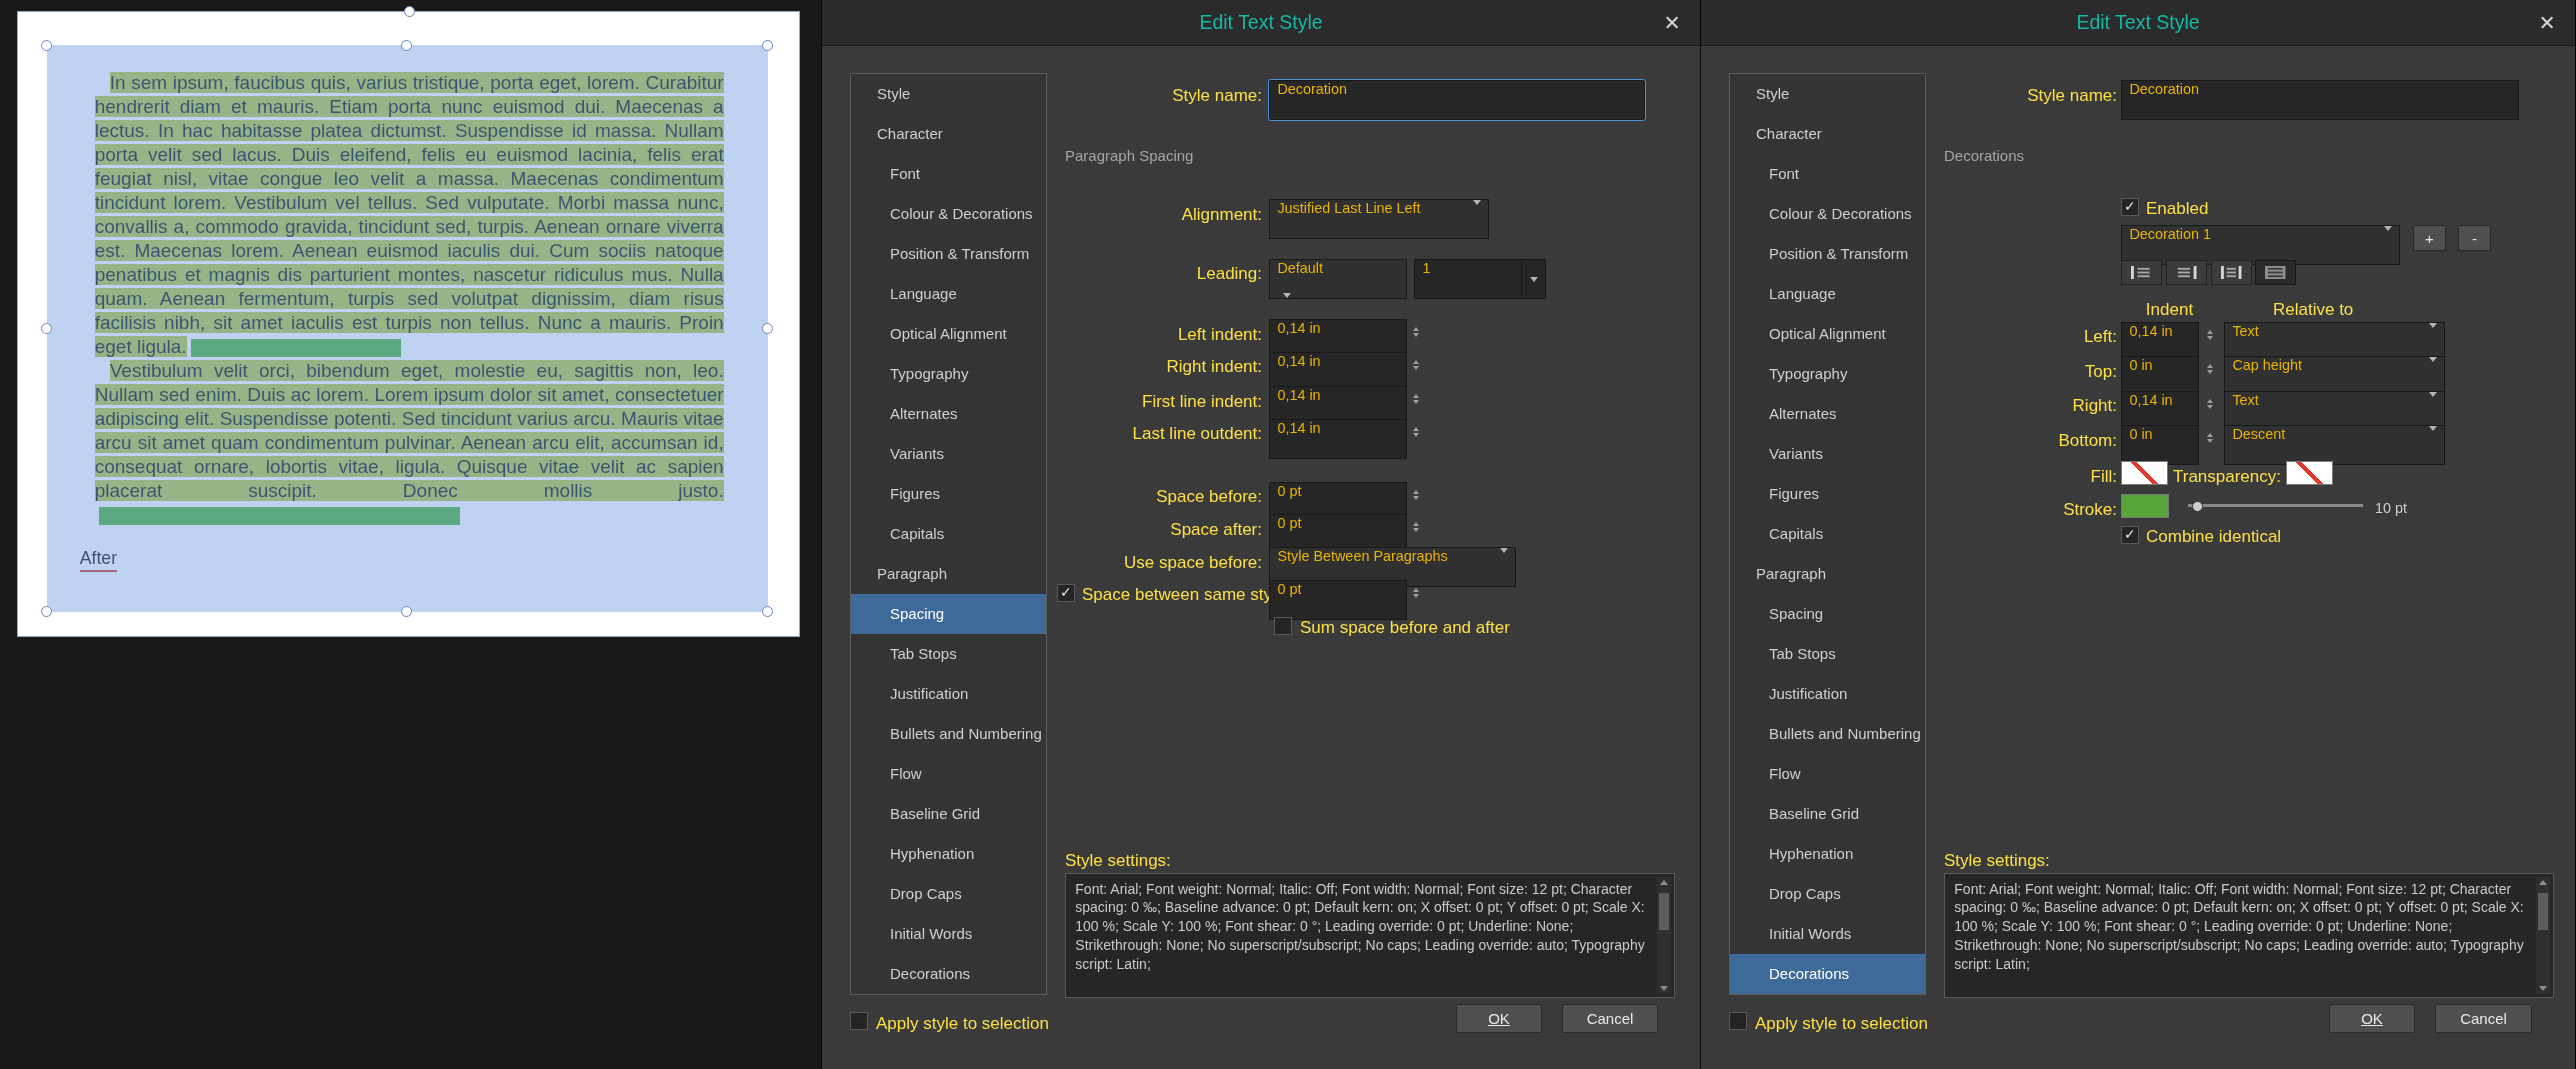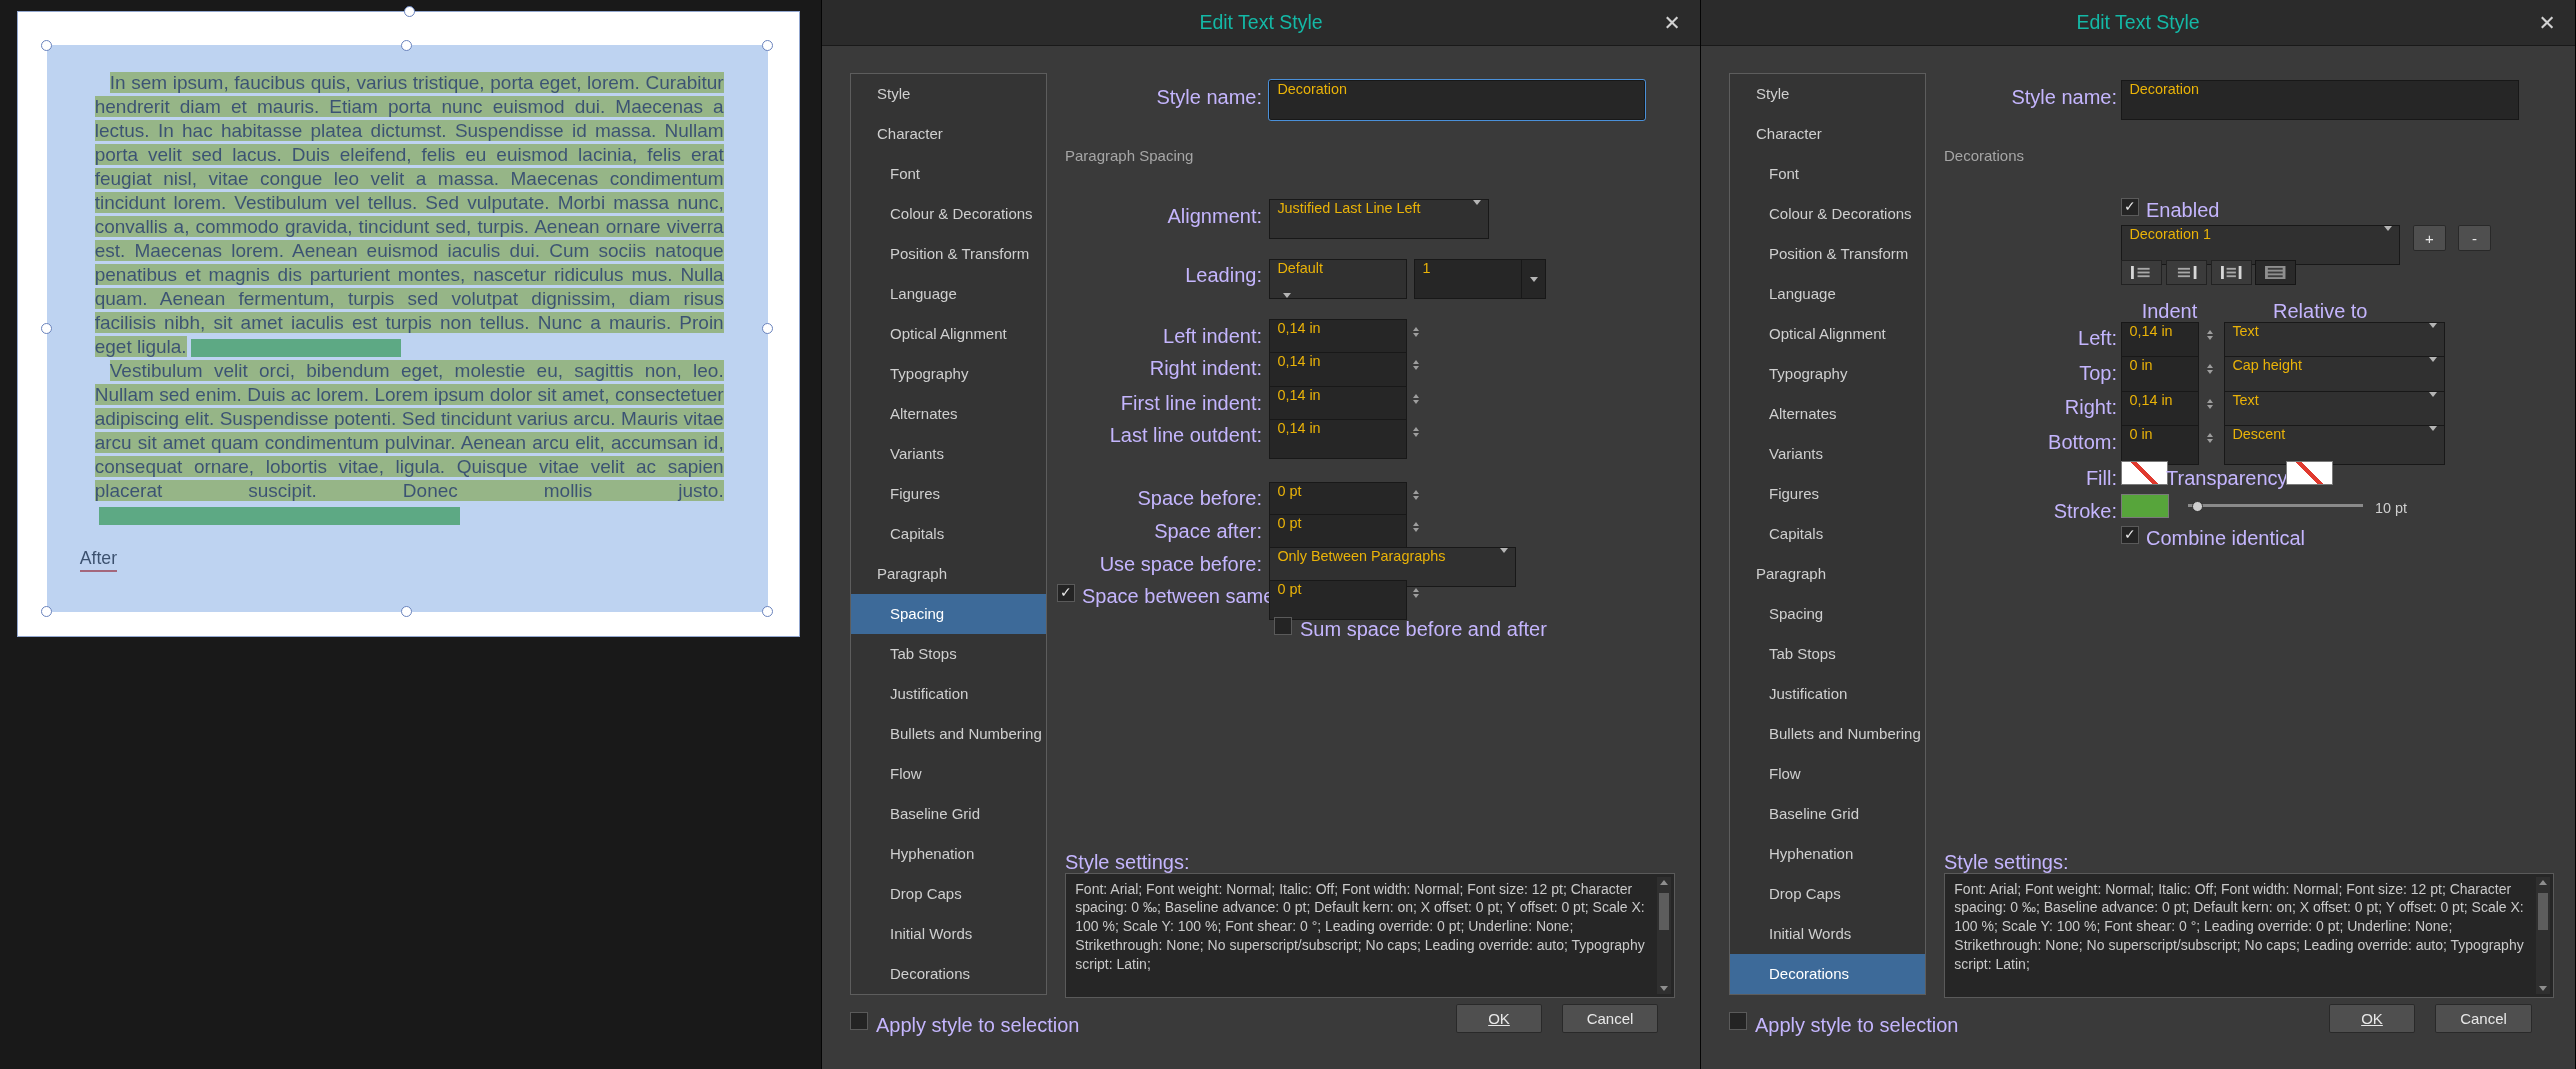--- a/index.html
+++ b/index.html
@@ -28,21 +28,21 @@
   .dlg.mid { width:879px; } .dlg.rightdlg { width:875px; }
   .titlebar { position:absolute; left:0; top:0; right:0; height:46px; background:#2b2b2b; border-bottom:0.9px solid #191919; }
   .title { position:absolute; inset:0; display:flex; align-items:center; justify-content:center; font-size:19.5px; color:#14b8a6; }
   .close { position:absolute; right:9.3px; top:0; height:46px; width:37px; display:flex; align-items:center; justify-content:center; color:#d2d2d2; font-size:20.5px; }
 
   .side-list { position:absolute; left:28px; top:73px; width:197px; height:922px; background:#343434; border:0.9px solid #5d5d5d; overflow:hidden; }
   .side-item { height:40px; line-height:40px; padding-left:26px; font-size:15px; color:#cfcfcf; white-space:nowrap; }
   .side-item.lvl1 { padding-left:39px; }
   .side-item.selected { background:#3d6a99; color:#fff; }
 
-  .lbl { position:absolute; font-size:20px; color:#c4b5fd; text-align:right; white-space:nowrap; }
+  .lbl { position:absolute; font-size:17px; color:#fde047; text-align:right; white-space:nowrap; }
   .lbl-l { text-align:left; }
   .hdr { position:absolute; font-size:15px; color:#a6a6a6; }
 
   .field { position:absolute; height:40px; background:#262626; border:0.9px solid #181818; color:#eab308; font-size:14.4px; display:flex; padding:0 7.4px; white-space:nowrap; overflow:hidden; }
   .field.focused { outline:1.9px solid #4a90d9; border-radius:1.9px; }
   .select { justify-content:space-between; background:#303030; }
   .tri { width:0; height:0; border-left:4.7px solid transparent; border-right:4.7px solid transparent; border-top:5.6px solid #b5b5b5; flex:none; margin-left:5.6px; }
   .combo { padding:0; }
   .combo .cval { flex:1; padding:0 7.4px; }
   .combo .carr { width:24px; height:100%; border-left:0.9px solid #181818; display:flex; align-items:center; justify-content:center; }
@@ -204,21 +204,21 @@
     <div class="field" style="left:447px; top:514px; width:138px;">
         <span>0 pt</span>
       </div>
     <div class="spin" style="left:586px; top:514px;">
         <span class="up"></span>
         <span class="dn"></span>
       </div>
 
     <div class="lbl" style="left:233px; top:553px; width:207px;">Use space before:</div>
     <div class="field select" style="left:447px; top:547px; width:247px;">
-        <span>Only Between Paragraphs</span>
+        <span>Style Between Paragraphs</span>
         <span class="tri"></span>
       </div>
 
     <div class="cb" style="left:235px; top:584px;"><span>✓</span></div>
     <div class="lbl" style="left:260px; top:585px; width:180px;">Space between same styles:</div>
     <div class="field" style="left:447px; top:580px; width:138px;">
         <span>0 pt</span>
       </div>
     <div class="spin" style="left:586px; top:580px;">
         <span class="up"></span>

